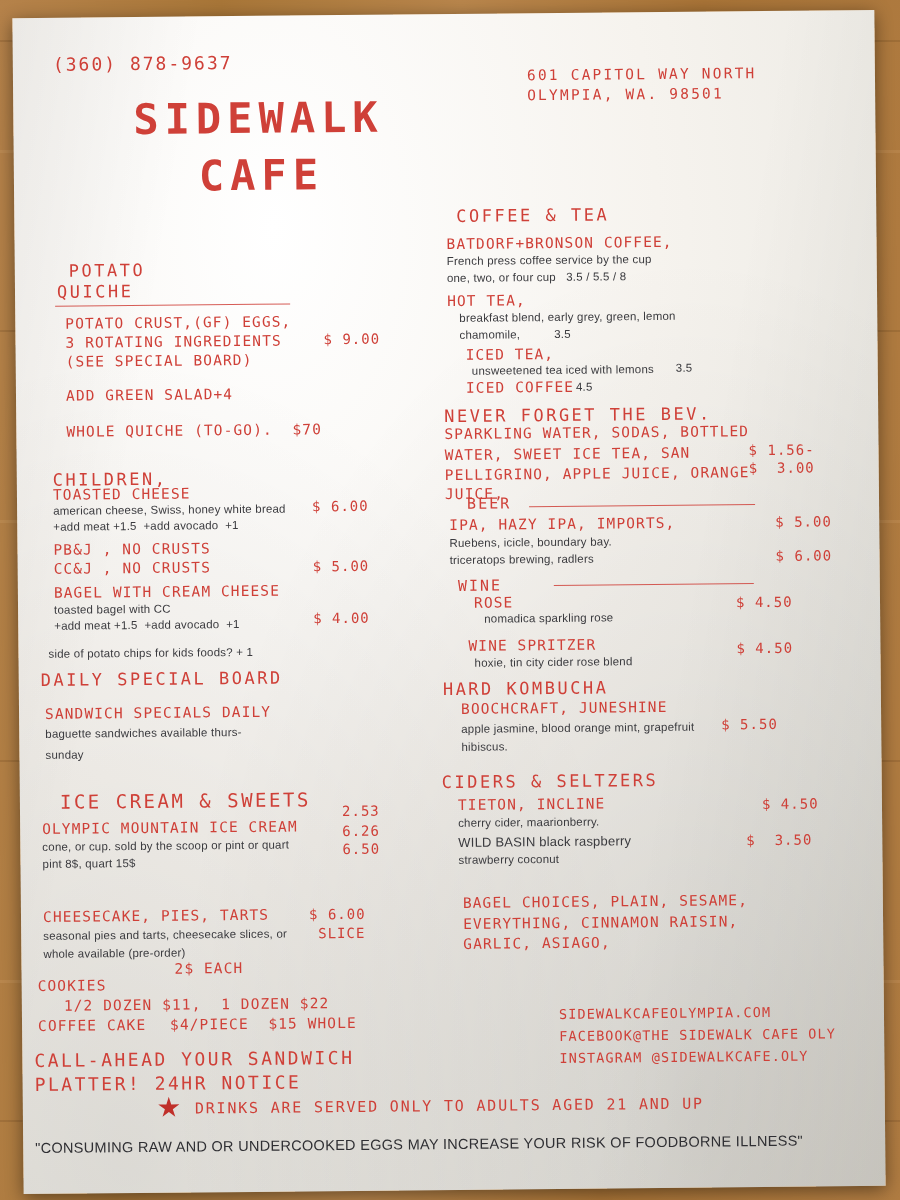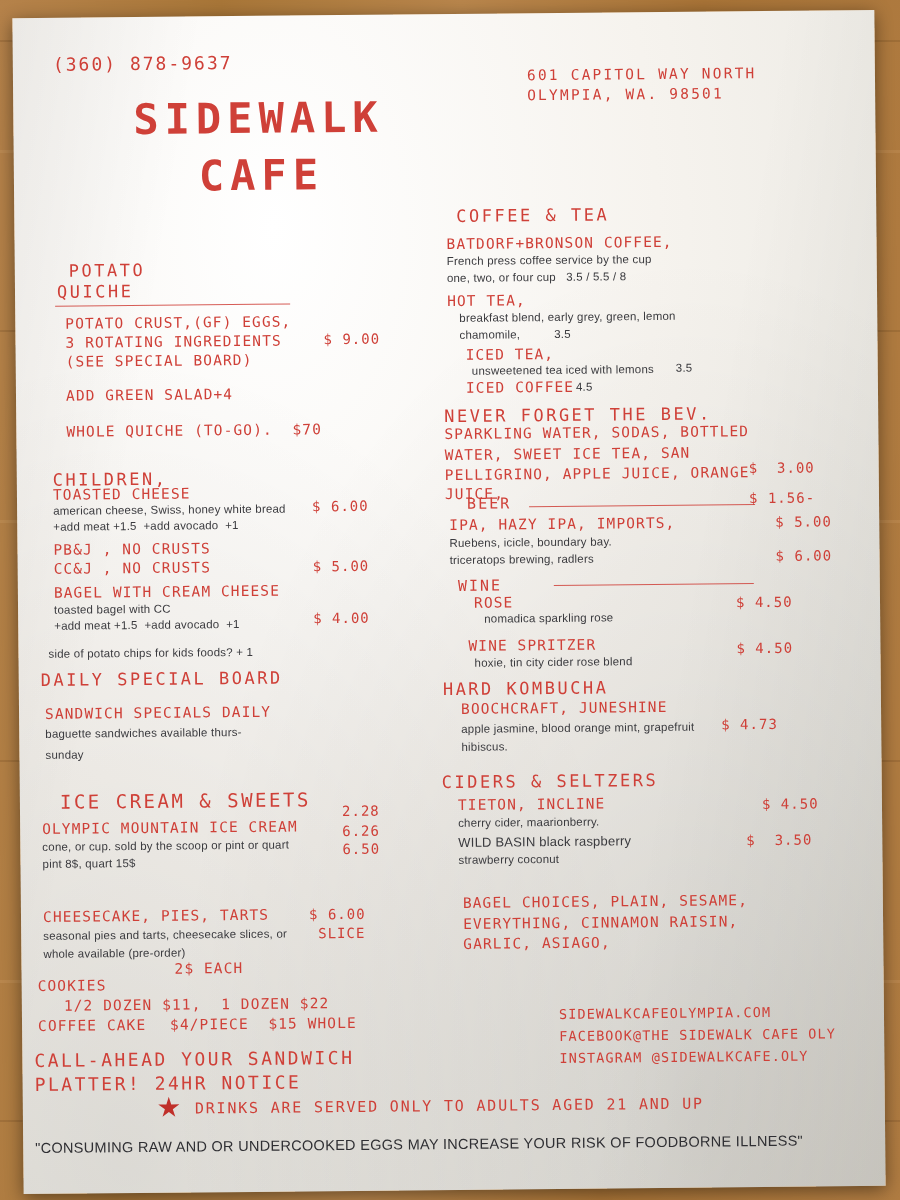--- a/index.html
+++ b/index.html
@@ -172,21 +172,21 @@
 
       <div class="t sect" style="left:22px; top:652px;">DAILY SPECIAL BOARD</div>
       <div class="t item" style="left:26px; top:688px;">SANDWICH SPECIALS DAILY</div>
       <div class="t sub" style="left:26px; top:710px;">baguette sandwiches available thurs-</div>
       <div class="t sub" style="left:26px; top:731px;">sunday</div>
 
       <div class="t sect" style="left:40px; top:773px; font-size:19px;">ICE CREAM &amp; SWEETS</div>
       <div class="t item" style="left:22px; top:803px;">OLYMPIC MOUNTAIN ICE CREAM</div>
       <div class="t sub" style="left:22px; top:823px;">cone, or cup. sold by the scoop or pint or quart</div>
       <div class="t sub" style="left:22px; top:840px;">pint 8$, quart 15$</div>
-      <div class="t price" style="left:322px; top:788px;">2.28</div>
+      <div class="t price" style="left:322px; top:788px;">2.53</div>
       <div class="t price" style="left:322px; top:808px;">6.26</div>
       <div class="t price" style="left:322px; top:826px;">6.50</div>
 
       <div class="t item" style="left:22px; top:891px;">CHEESECAKE, PIES, TARTS</div>
       <div class="t sub" style="left:22px; top:912px;">seasonal pies and tarts, cheesecake slices, or</div>
       <div class="t sub" style="left:22px; top:930px;">whole available (pre-order)</div>
       <div class="t price" style="left:288px; top:891px;">$ 6.00</div>
       <div class="t price" style="left:297px; top:910px;">SLICE</div>
 
       <div class="t item" style="left:16px; top:960px;">COOKIES</div>
@@ -213,21 +213,21 @@
       <div class="t sub" style="left:660px; top:350px;">3.5</div>
 
       <div class="t item" style="left:450px; top:366px;">ICED COFFEE</div>
       <div class="t sub" style="left:560px; top:368px;">4.5</div>
 
       <div class="t sect" style="left:428px; top:392px;">NEVER FORGET THE BEV.</div>
       <div class="t item" style="left:428px; top:412px;">SPARKLING WATER, SODAS, BOTTLED</div>
       <div class="t item" style="left:428px; top:433px;">WATER, SWEET ICE TEA, SAN</div>
       <div class="t item" style="left:428px; top:453px;">PELLIGRINO, APPLE JUICE, ORANGE</div>
       <div class="t item" style="left:428px; top:472px;">JUICE,</div>
-      <div class="t price" style="left:732px; top:431px;margin-top:48px;">$ 1.56-</div>
+      <div class="t price" style="left:732px; top:431px;">$ 1.56-</div>
       <div class="t price" style="left:732px; top:449px;">$  3.00</div>
 
       <div class="t sect-sm" style="left:450px; top:481px;">BEER</div>
       <div class="rule" style="left:512px; top:493px; width:226px;"></div>
       <div class="t item" style="left:432px; top:503px;">IPA, HAZY IPA, IMPORTS,</div>
       <div class="t price" style="left:758px; top:503px;">$ 5.00</div>
       <div class="t sub" style="left:432px; top:523px;">Ruebens, icicle, boundary bay.</div>
       <div class="t sub" style="left:432px; top:540px;">triceratops brewing, radlers</div>
       <div class="t price" style="left:758px; top:537px;">$ 6.00</div>
 
@@ -238,21 +238,21 @@
       <div class="t sub" style="left:466px; top:599px;">nomadica sparkling rose</div>
 
       <div class="t item" style="left:450px; top:624px;">WINE SPRITZER</div>
       <div class="t price" style="left:718px; top:629px;">$ 4.50</div>
       <div class="t sub" style="left:456px; top:643px;">hoxie, tin city cider rose blend</div>
 
       <div class="t sect" style="left:424px; top:665px;">HARD KOMBUCHA</div>
       <div class="t item" style="left:442px; top:687px;">BOOCHCRAFT, JUNESHINE</div>
       <div class="t sub" style="left:442px; top:709px;">apple jasmine, blood orange mint, grapefruit</div>
       <div class="t sub" style="left:442px; top:727px;">hibiscus.</div>
-      <div class="t price" style="left:702px; top:705px;">$ 4.73</div>
+      <div class="t price" style="left:702px; top:705px;">$ 5.50</div>
 
       <div class="t sect" style="left:422px; top:758px;">CIDERS &amp; SELTZERS</div>
       <div class="t item" style="left:438px; top:783px;">TIETON, INCLINE</div>
       <div class="t price" style="left:742px; top:785px;">$ 4.50</div>
       <div class="t sub" style="left:438px; top:803px;">cherry cider, maarionberry.</div>
       <div class="t sub" style="left:438px; top:821px; font-size:13px;">WILD BASIN black raspberry</div>
       <div class="t price" style="left:726px; top:821px;">$  3.50</div>
       <div class="t sub" style="left:438px; top:840px;">strawberry coconut</div>
 
       <div class="t item" style="left:442px; top:881px;">BAGEL CHOICES, PLAIN, SESAME,</div>

